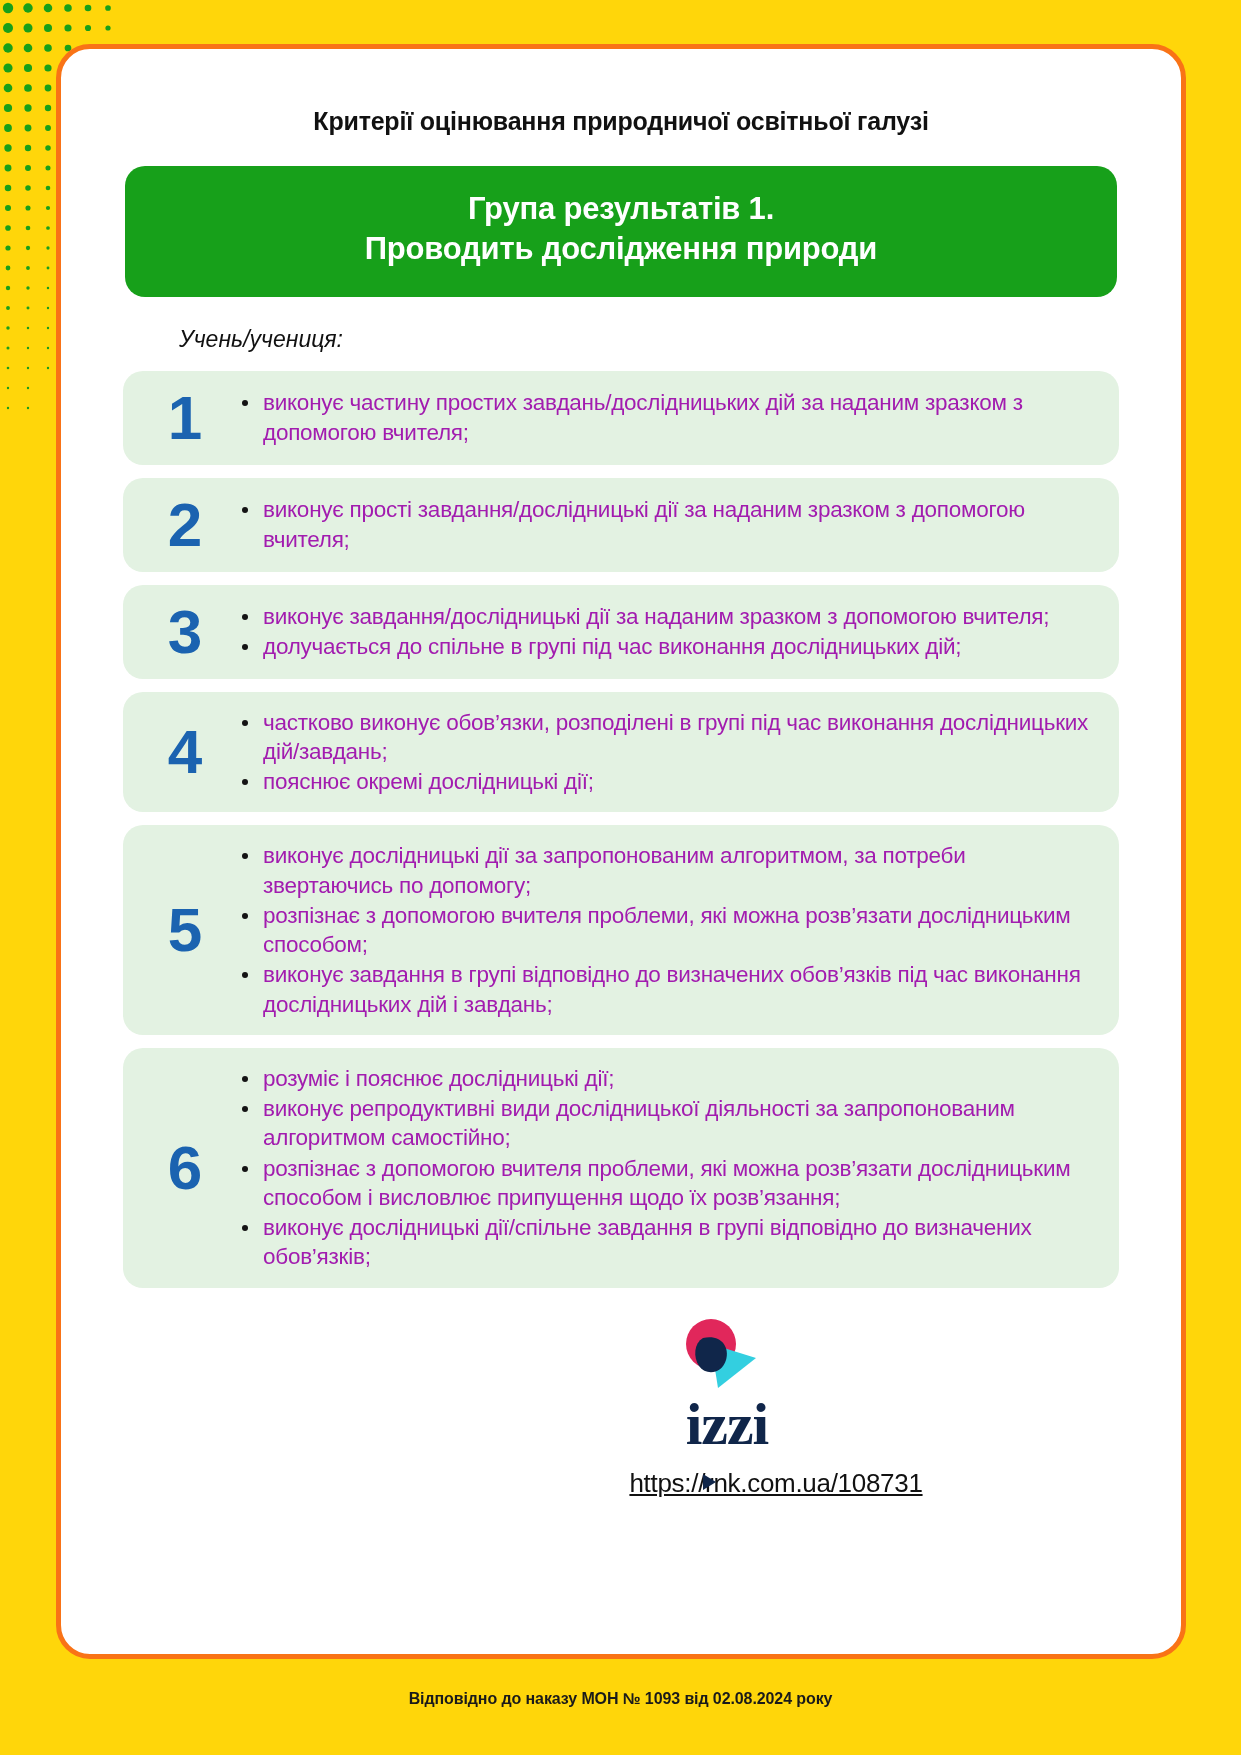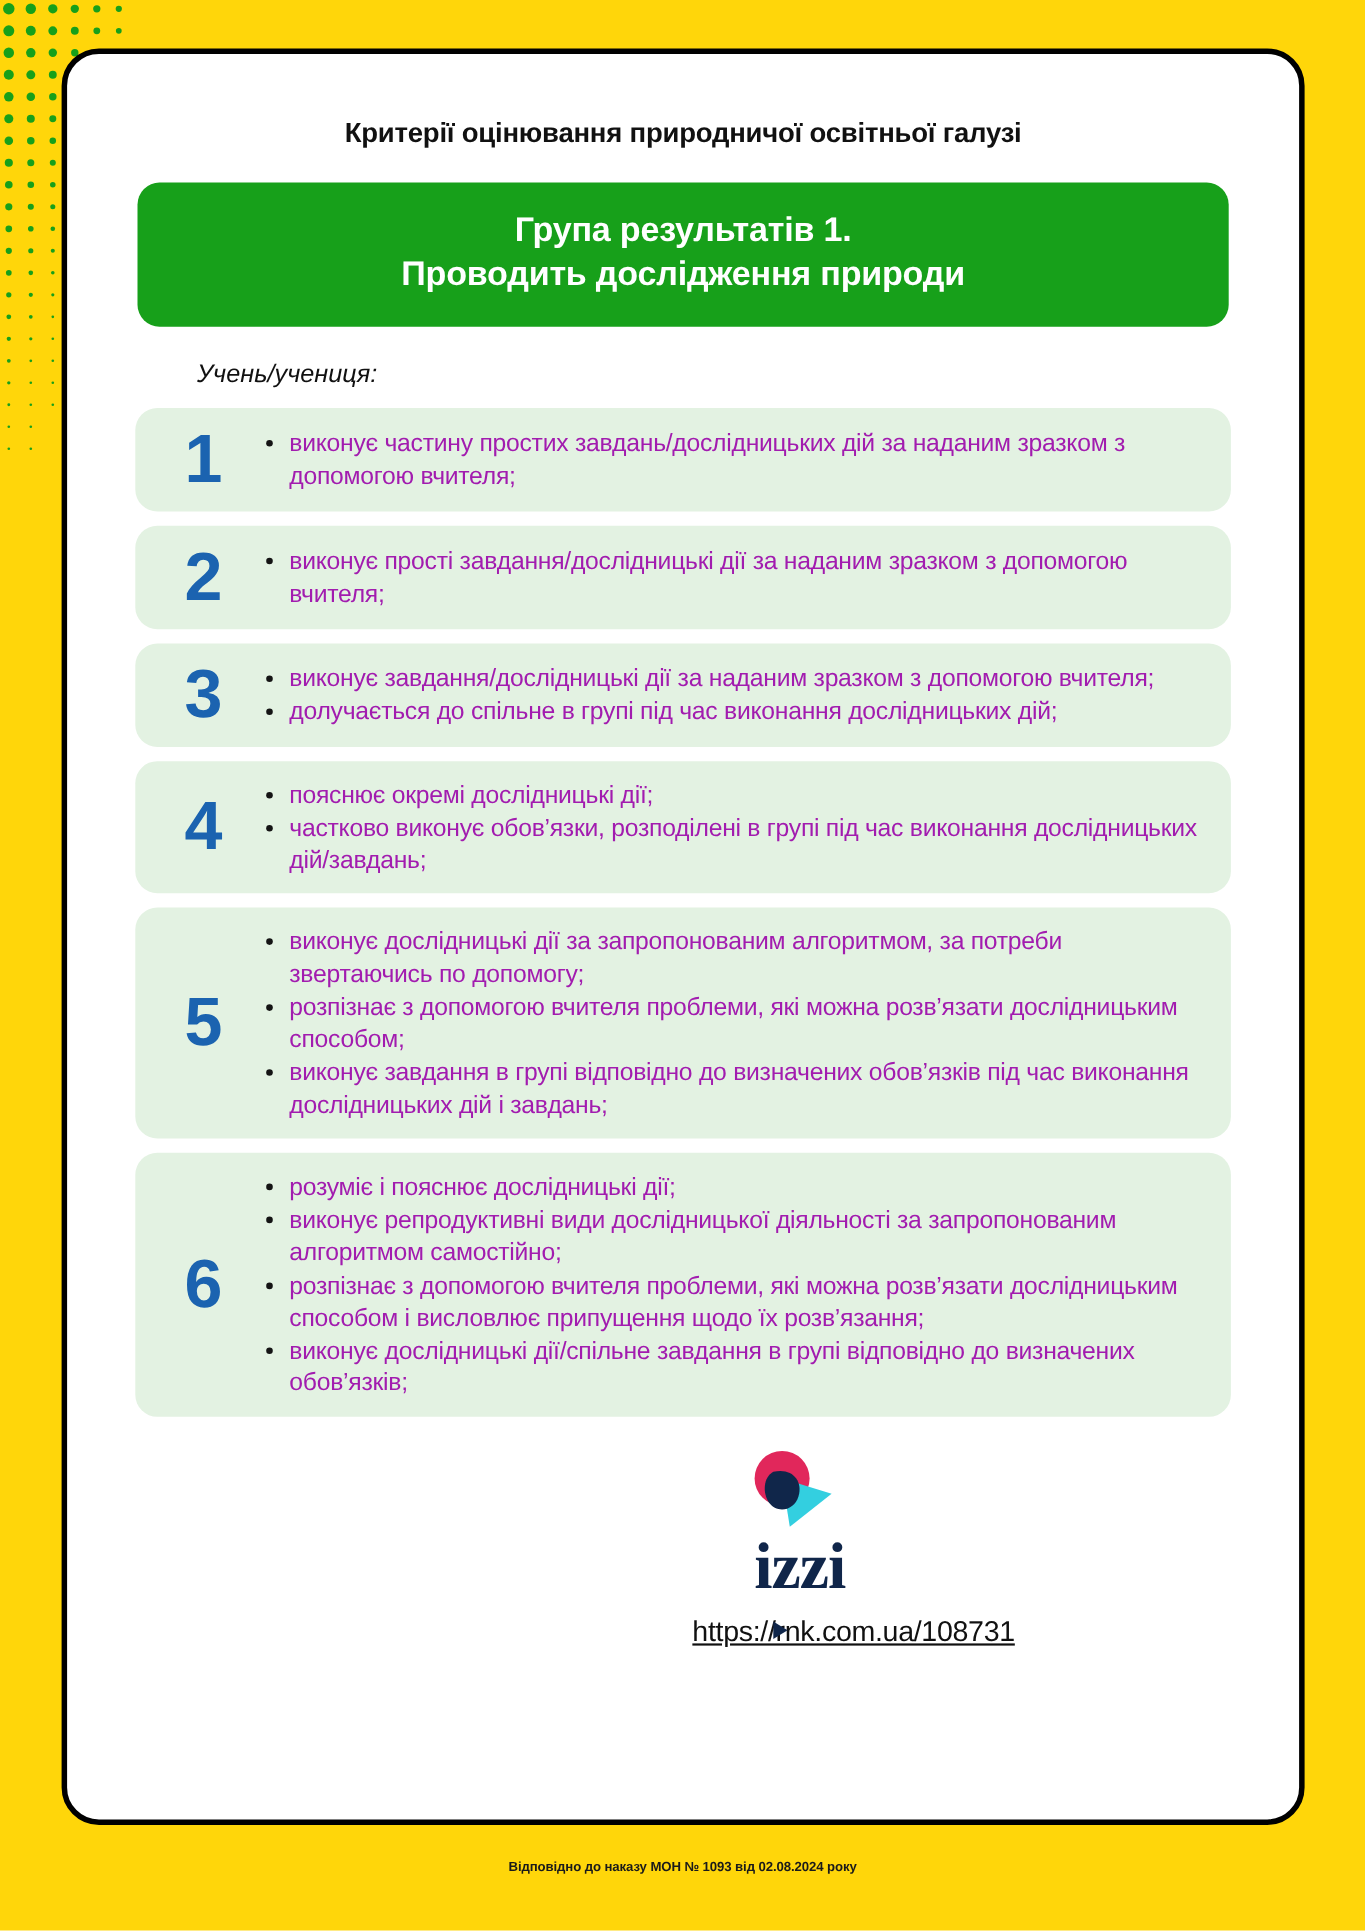--- a/index.html
+++ b/index.html
@@ -27,21 +27,21 @@
   }
 
   
   .page {
     position: absolute;
     left: 56px;
     top: 44px;
     width: 1130px;
     height: 1615px;
     background: #ffffff;
-    border: 5px solid #000000;
+    border: 5px solid #f97316;
     border-radius: 34px;
     padding: 58px 62px 0 62px;
   }
 
   .doc-title {
     text-align: center;
     font-size: 25px;
     font-weight: bold;
     color: #111111;
     letter-spacing: -0.2px;
@@ -167,21 +167,21 @@
     text-align: right;
   }
 
   
   .bottom-note {
     position: absolute;
     left: 0;
     top: 1690px;
     width: 1241px;
     text-align: center;
-    font-size: 12px;
+    font-size: 16px;
     font-weight: bold;
     color: #1A1A1A;
     letter-spacing: -0.1px;
   }
 </style>
 </head>
 <body>
 
 <svg class="halftone" viewBox="0 0 120 420" xmlns="http://www.w3.org/2000/svg" aria-hidden="true">
   <g fill="#17A01A" id="dots">
@@ -319,22 +319,22 @@
       <div class="level">
         <div class="level-num">3</div>
         <ul class="level-items">
           <li>виконує завдання/дослідницькі дії за наданим зразком з допомогою вчителя;</li>
           <li>долучається до спільне в групі під час виконання дослідницьких дій;</li>
         </ul>
       </div>
       <div class="level">
         <div class="level-num">4</div>
         <ul class="level-items">
+          <li>частково виконує обов’язки, розподілені в групі під час виконання дослідницьких дій/завдань;</li>
           <li>пояснює окремі дослідницькі дії;</li>
-          <li>частково виконує обов’язки, розподілені в групі під час виконання дослідницьких дій/завдань;</li>
         </ul>
       </div>
       <div class="level">
         <div class="level-num">5</div>
         <ul class="level-items">
           <li>виконує дослідницькі дії за запропонованим алгоритмом, за потреби звертаючись по допомогу;</li>
           <li>розпізнає з допомогою вчителя проблеми, які можна розв’язати дослідницьким способом;</li>
           <li>виконує завдання в групі відповідно до визначених обов’язків під час виконання дослідницьких дій і завдань;</li>
         </ul>
       </div>

